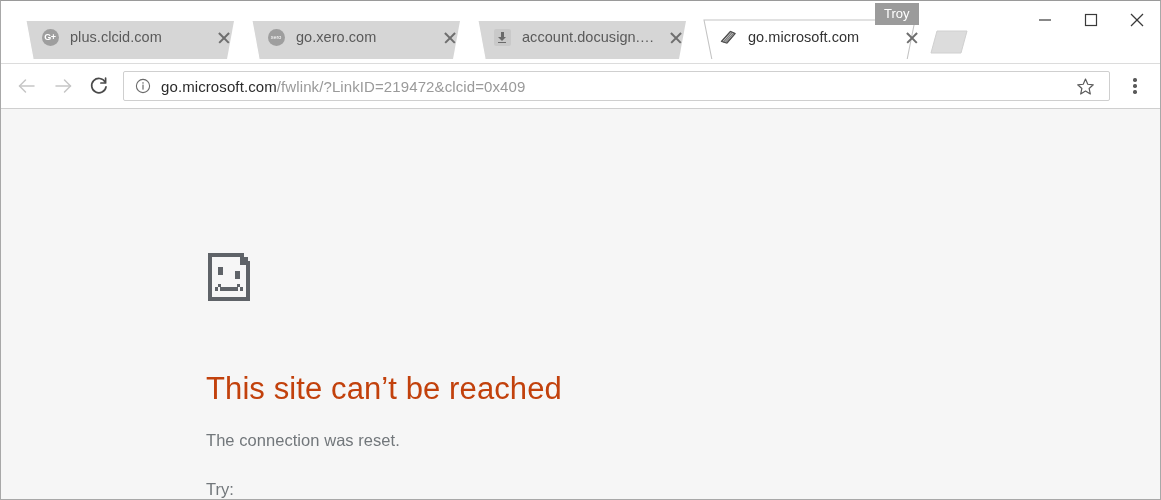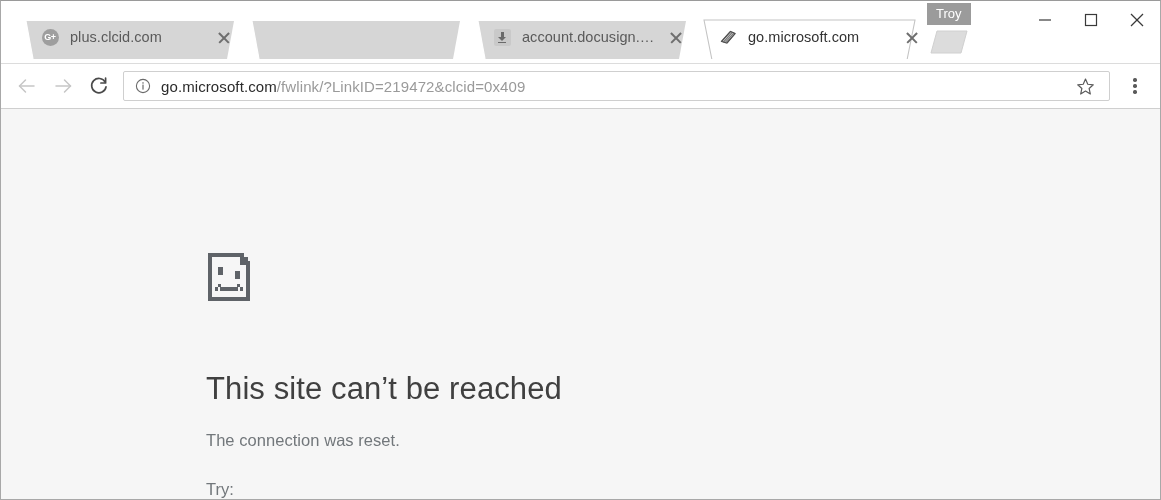--- a/index.html
+++ b/index.html
@@ -169,21 +169,21 @@
     left: 928px;
     top: 26px;
     width: 44px;
     height: 30px;
     cursor: pointer;
   }
 
   
   .profile-tooltip {
     position: absolute;
-    left: 926px;
+    left: 874px;
     top: 2px;
     background: #9b9b9b;
     color: #ffffff;
     font-size: 13px;
     padding: 3px 9px 4px 9px;
     line-height: 15px;
     z-index: 40;
     white-space: nowrap;
   }
 
@@ -290,21 +290,21 @@
     background: #f6f6f6;
     padding: 142px 0 0 205px;
     overflow: hidden;
   }
 
   .err-icon { margin-bottom: 62px; }
 
   .err-heading {
     font-size: 31px;
     font-weight: normal;
-    color: #404040;
+    color: #c2410c;
     letter-spacing: 0.1px;
     line-height: 36px;
   }
 
   .err-sub {
     margin-top: 24px;
     font-size: 16.5px;
     color: #72777b;
     letter-spacing: 0.05px;
   }
@@ -337,20 +337,27 @@
           <span class="tab-title">plus.clcid.com</span>
           <span class="tab-close"></span>
         </div>
       </div>
 
       <div class="tab" style="left:240px; width:230px; z-index:2;">
         <svg class="tab-shape" viewBox="0 0 230 46" preserveAspectRatio="none">
           <path d="M 11 4 L 18 42 L 212 42 L 219 4 Z" fill="#d6d6d6"></path>
           <path d="M 11 4 L 18 42" stroke="#ffffff" stroke-width="1.2" fill="none"></path>
         </svg>
+        <div class="tab-inner">
+          <span class="tab-favicon">
+            <span class="fav-circle xero">xero</span>
+          </span>
+          <span class="tab-title">go.xero.com</span>
+          <span class="tab-close"></span>
+        </div>
       </div>
 
       <div class="tab" style="left:466px; width:230px; z-index:3;">
         <svg class="tab-shape" viewBox="0 0 230 46" preserveAspectRatio="none">
           <path d="M 11 4 L 18 42 L 212 42 L 219 4 Z" fill="#d6d6d6"></path>
           <path d="M 11 4 L 18 42" stroke="#ffffff" stroke-width="1.2" fill="none"></path>
         </svg>
         <div class="tab-inner">
           <span class="tab-favicon">
             <span class="fav-dl">

